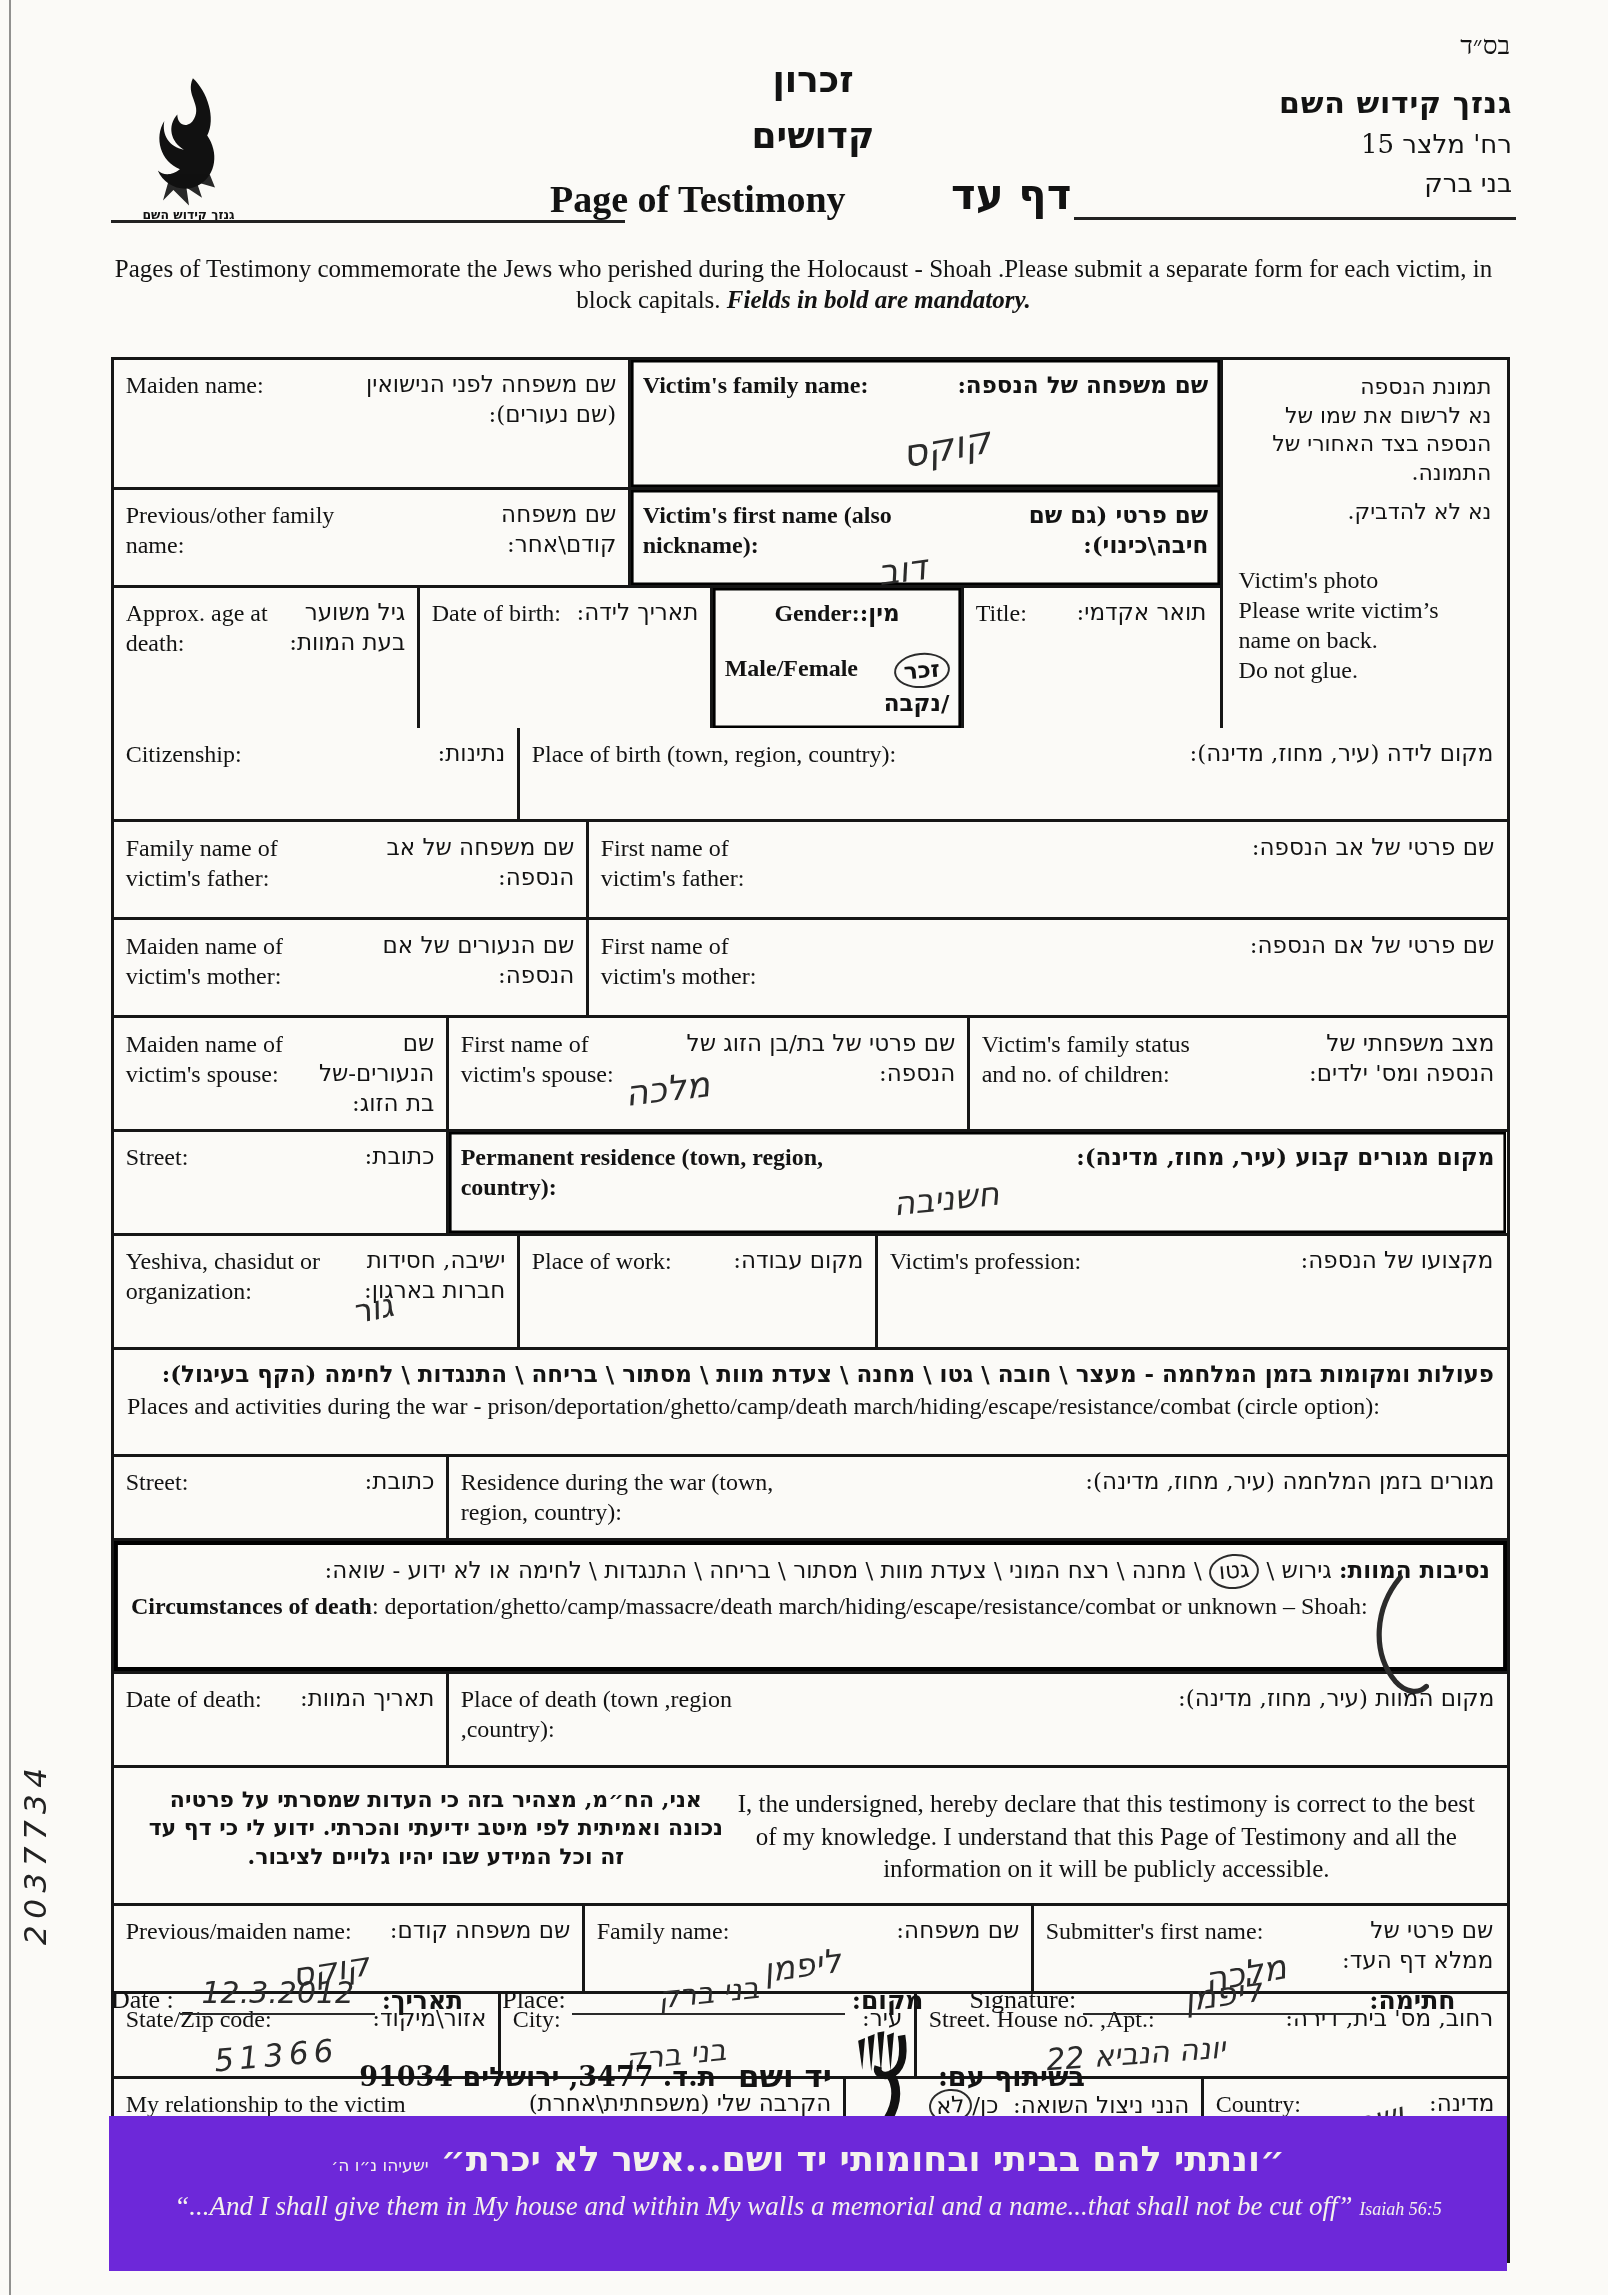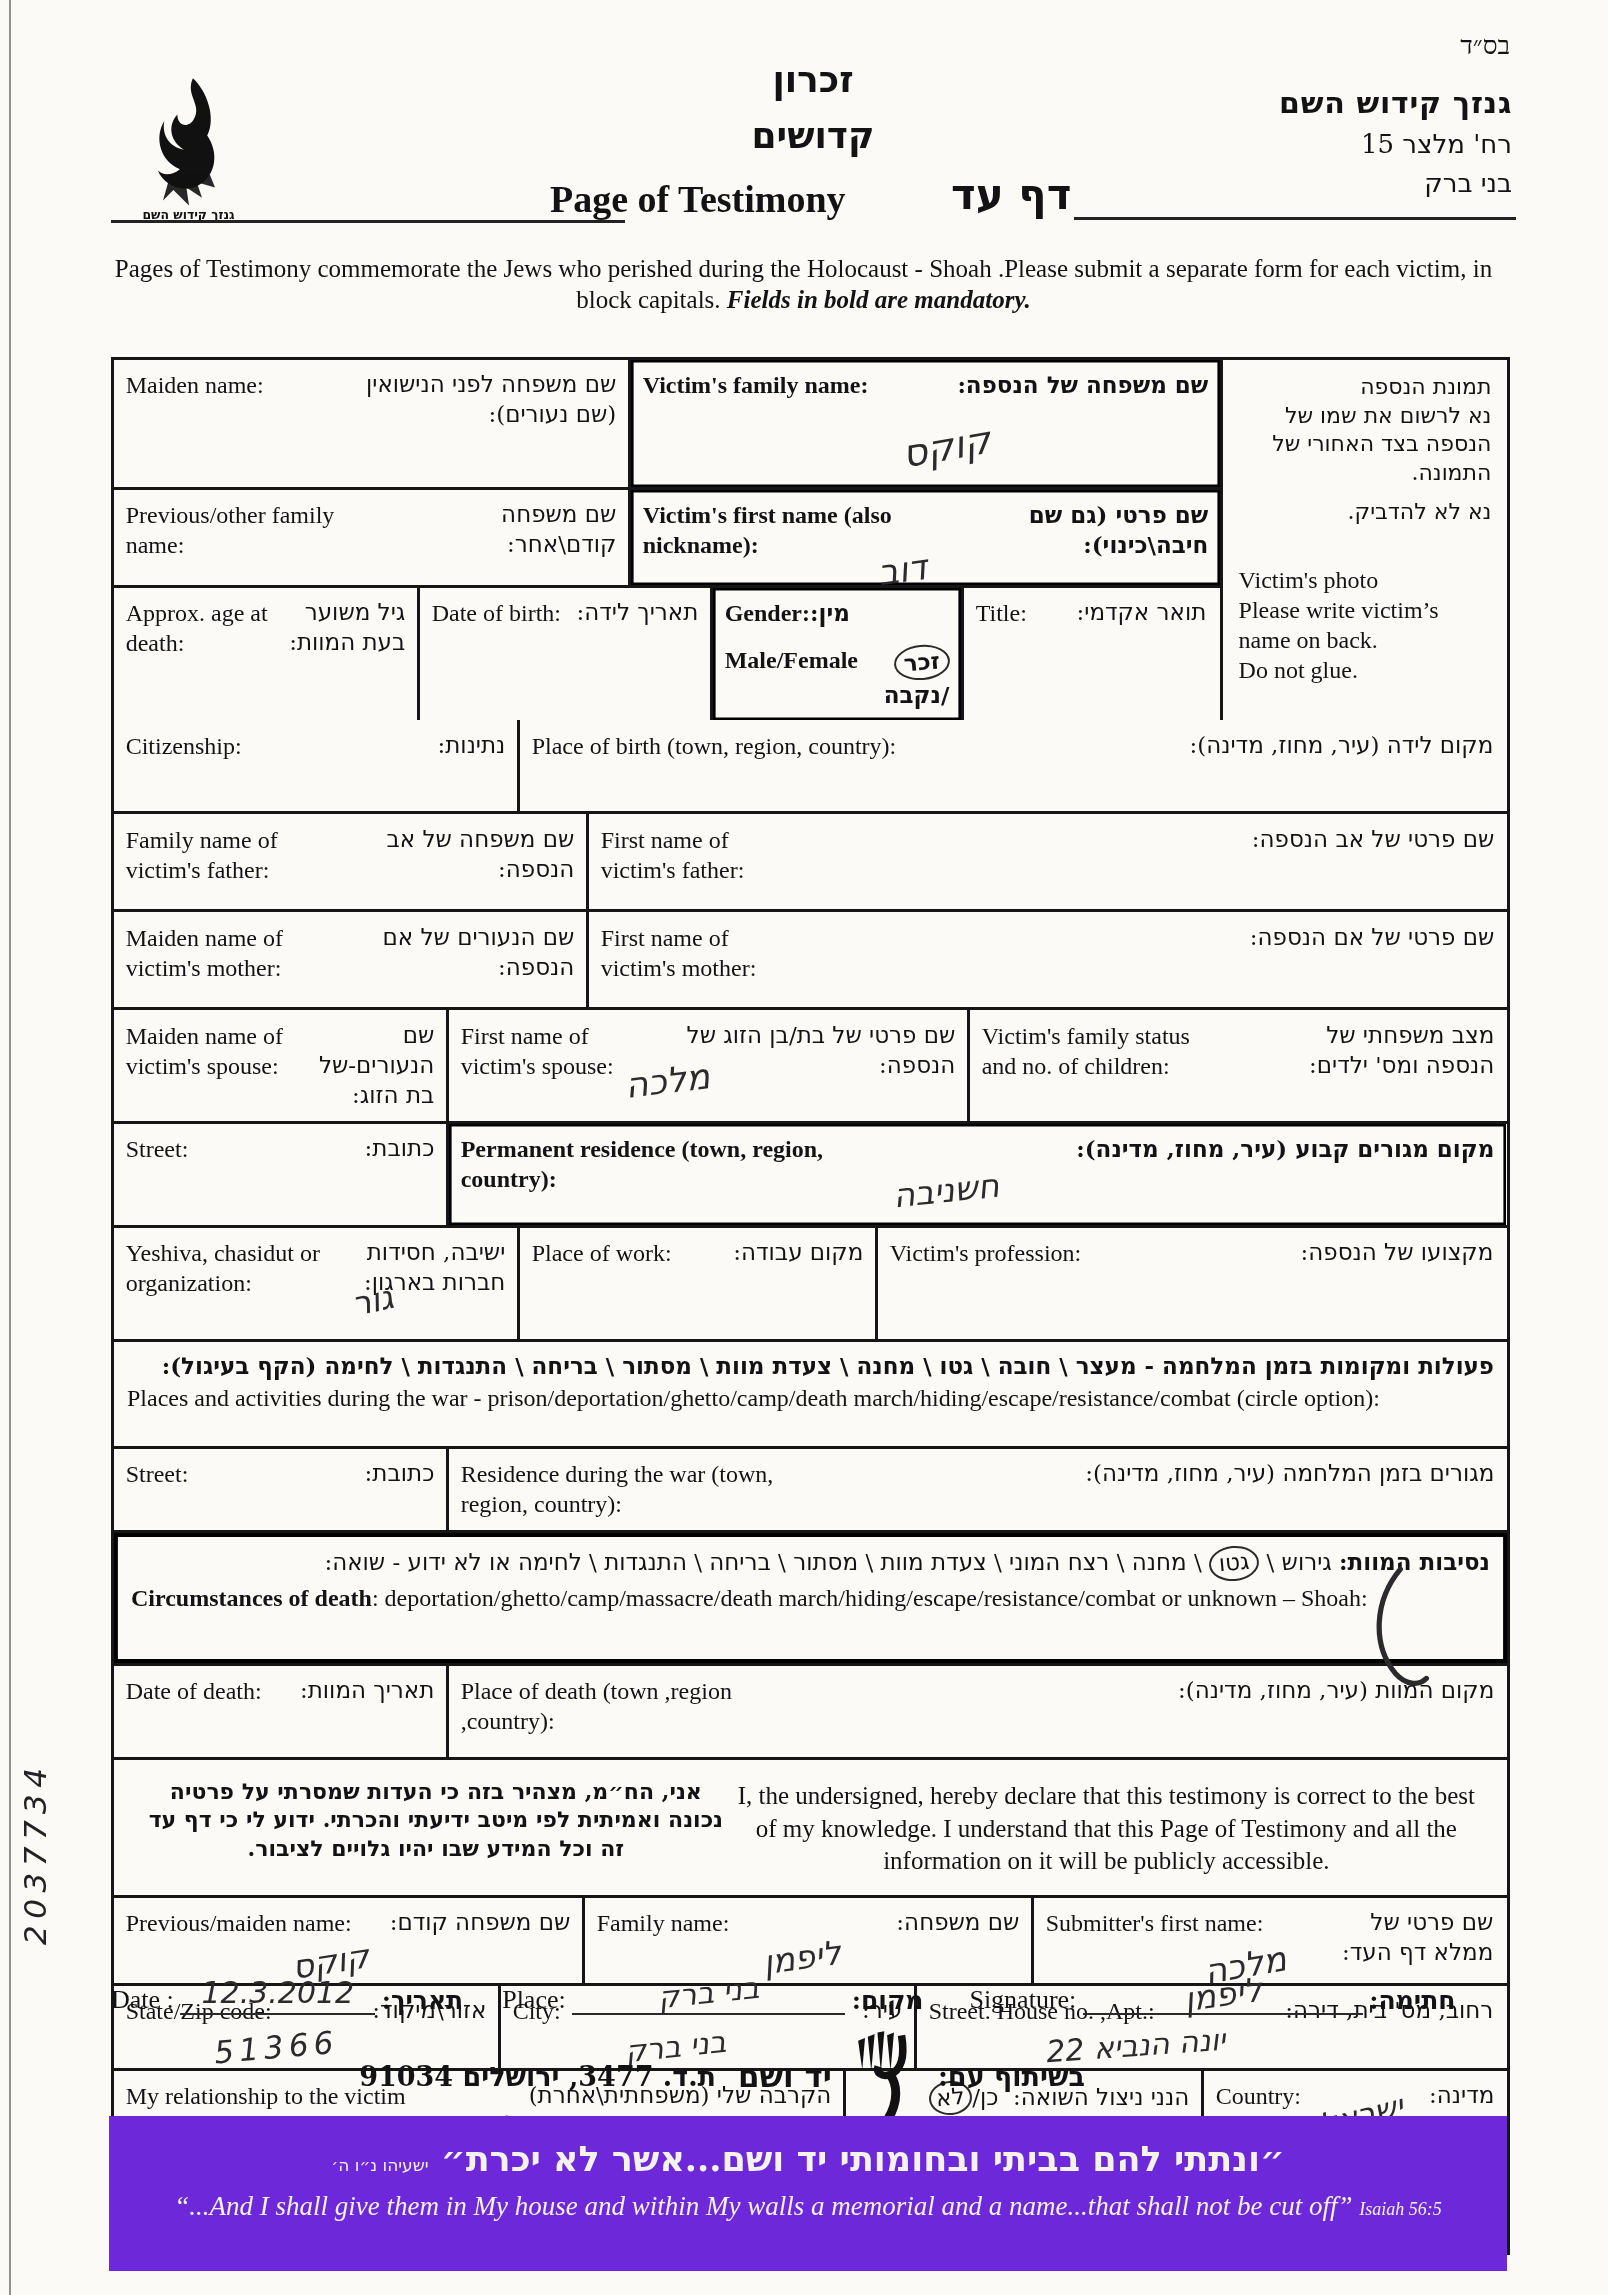--- a/index.html
+++ b/index.html
@@ -138,25 +138,25 @@
         <div class="frow" style="min-height:88px">
           <div class="cell" style="width:303px">
             <span class="en">Approx. age at death:</span>
             <span class="he" style="max-width:130px">גיל משוער בעת המוות:</span>
           </div>
           <div class="cell" style="width:293px">
             <span class="en">Date of birth:</span>
             <span class="he">תאריך לידה:</span>
           </div>
           <div class="cell mand" style="width:251px;flex-direction:column;align-items:stretch">
-            <span style="display:flex;justify-content:flex-start">
+            <span style="display:flex;justify-content:center">
               <span class="en" style="font-weight:bold">Gender:</span>
               <span class="he">מין:</span>
             </span>
-            <span style="display:flex;justify-content:space-between;margin-top:10px">
+            <span style="display:flex;justify-content:space-between;margin-top:18px">
               <span class="en" style="font-weight:bold">Male/Female</span>
               <span class="he"><span class="circle">זכר</span><span>/נקבה</span></span>
             </span>
           </div>
           <div class="cell" style="width:257px">
             <span class="en">Title:</span>
             <span class="he">תואר אקדמי:</span>
           </div>
         </div>
       </div>

